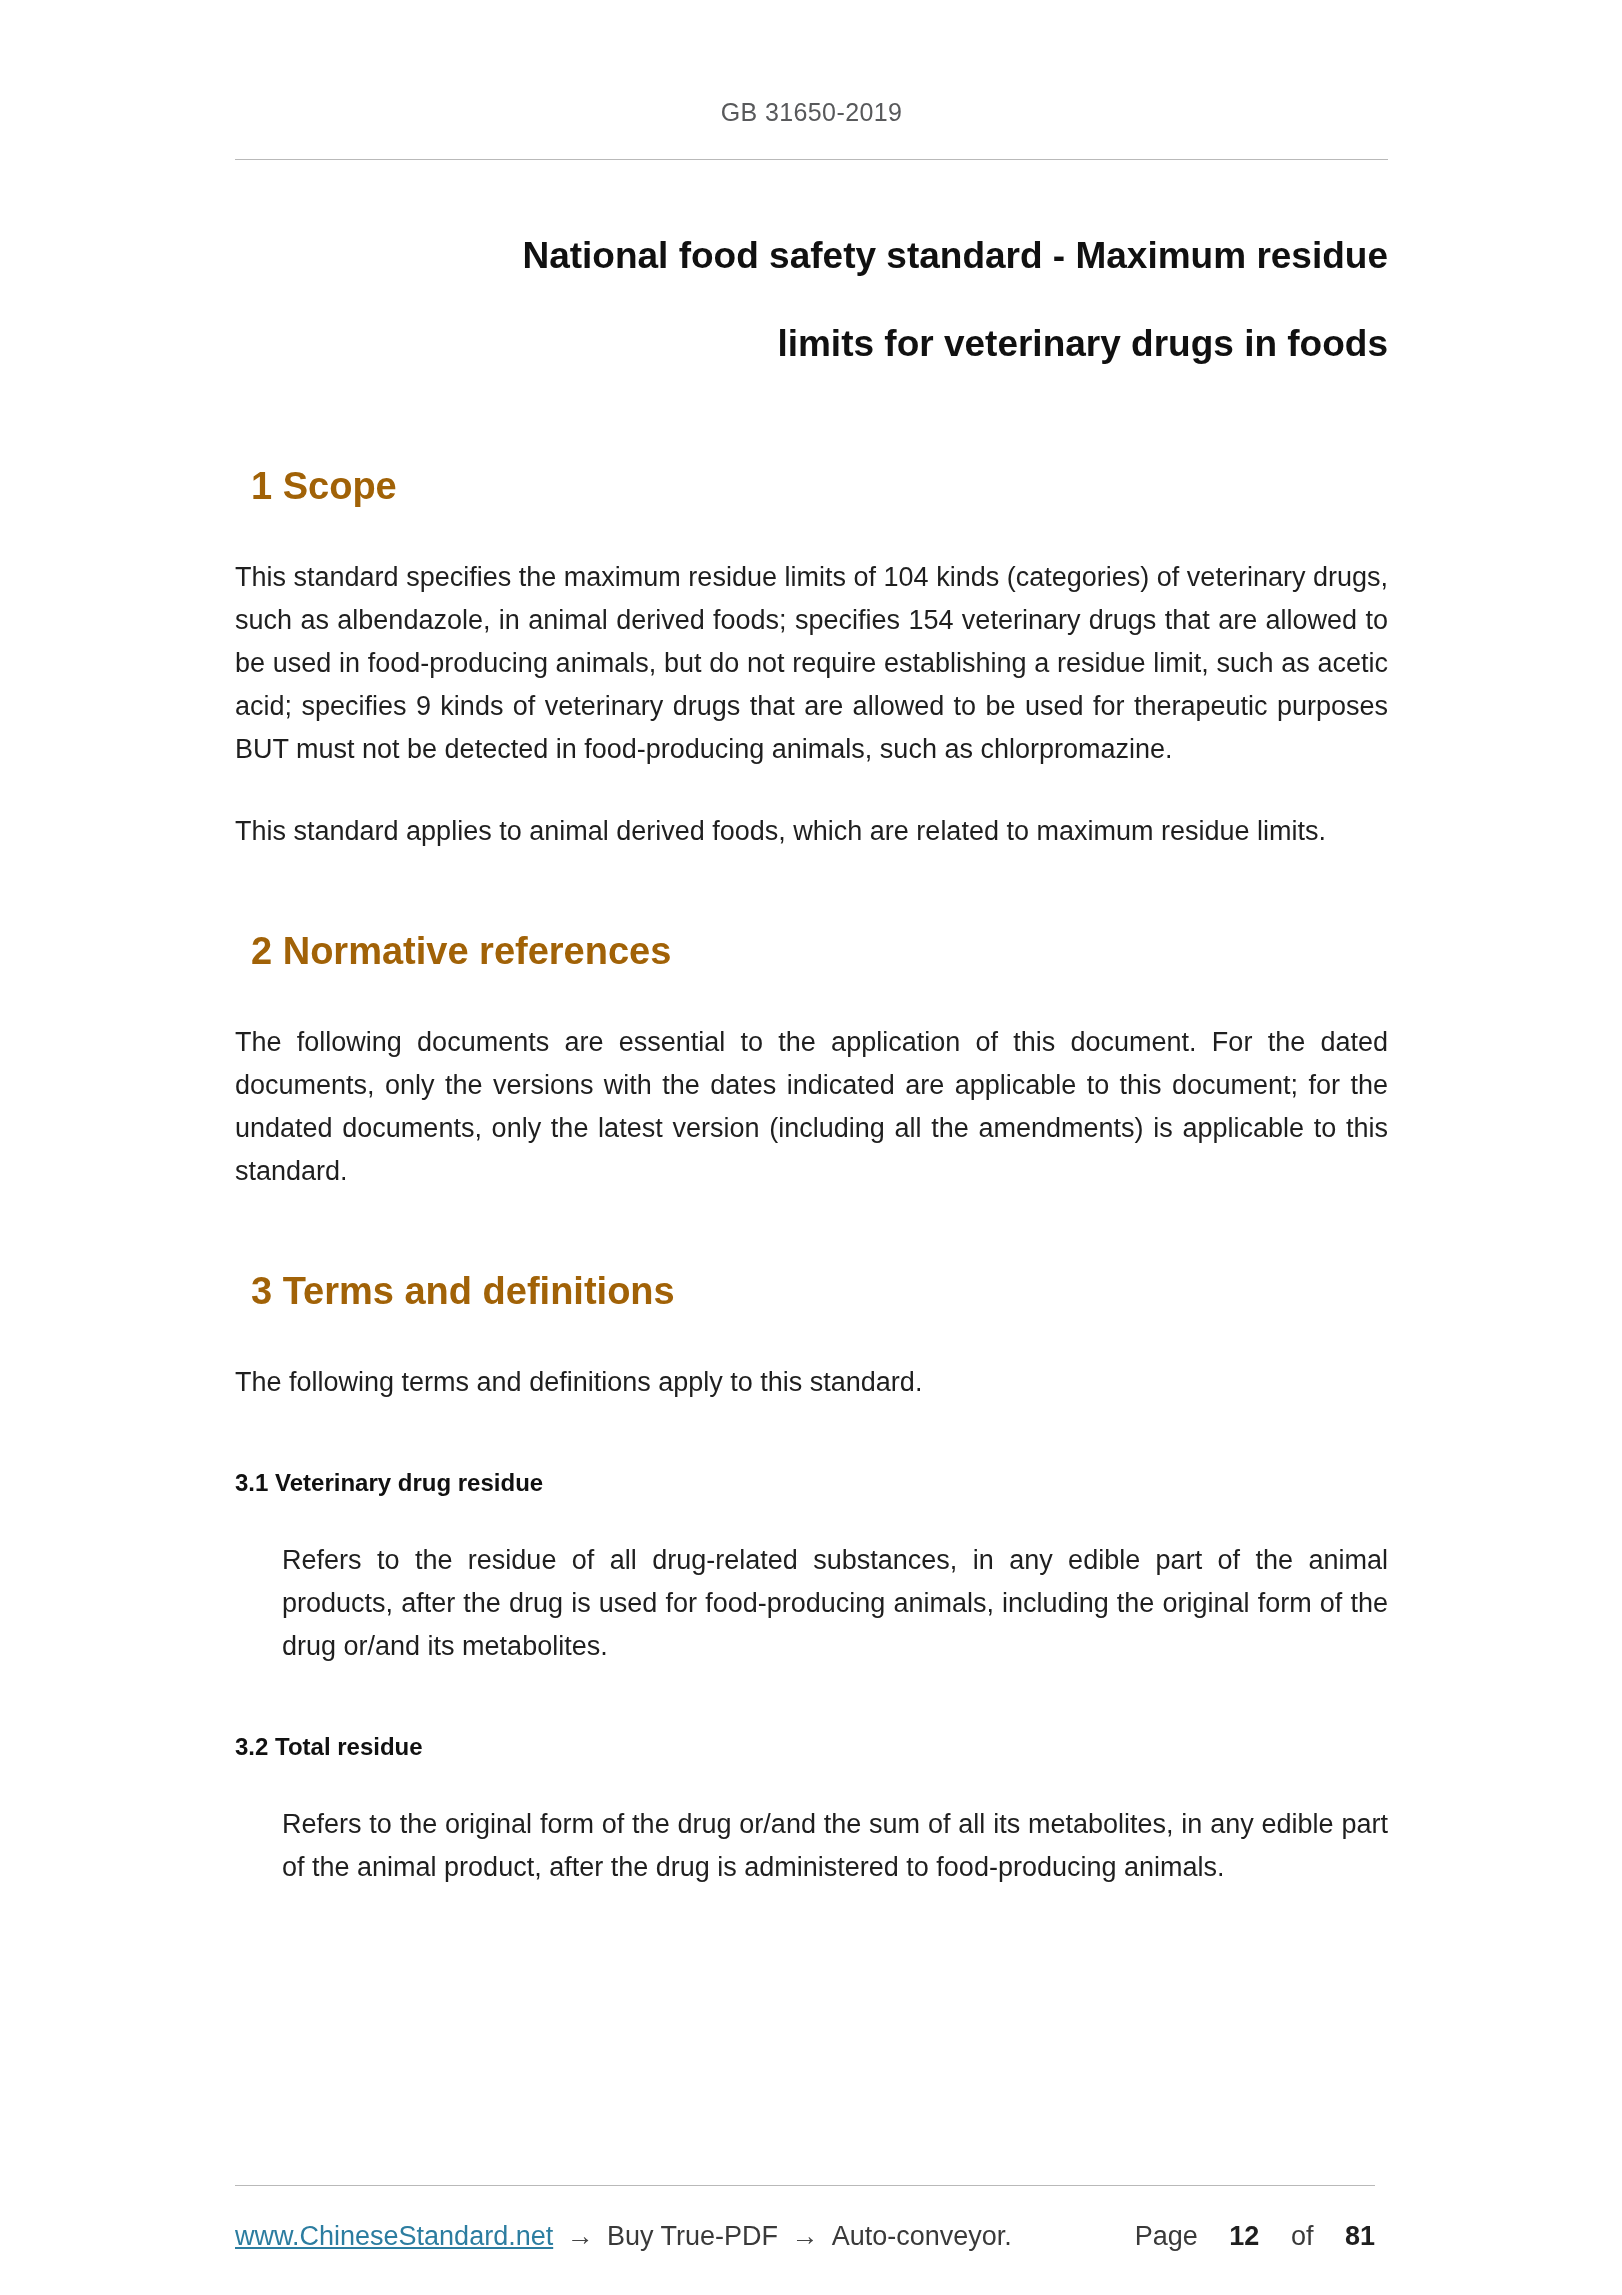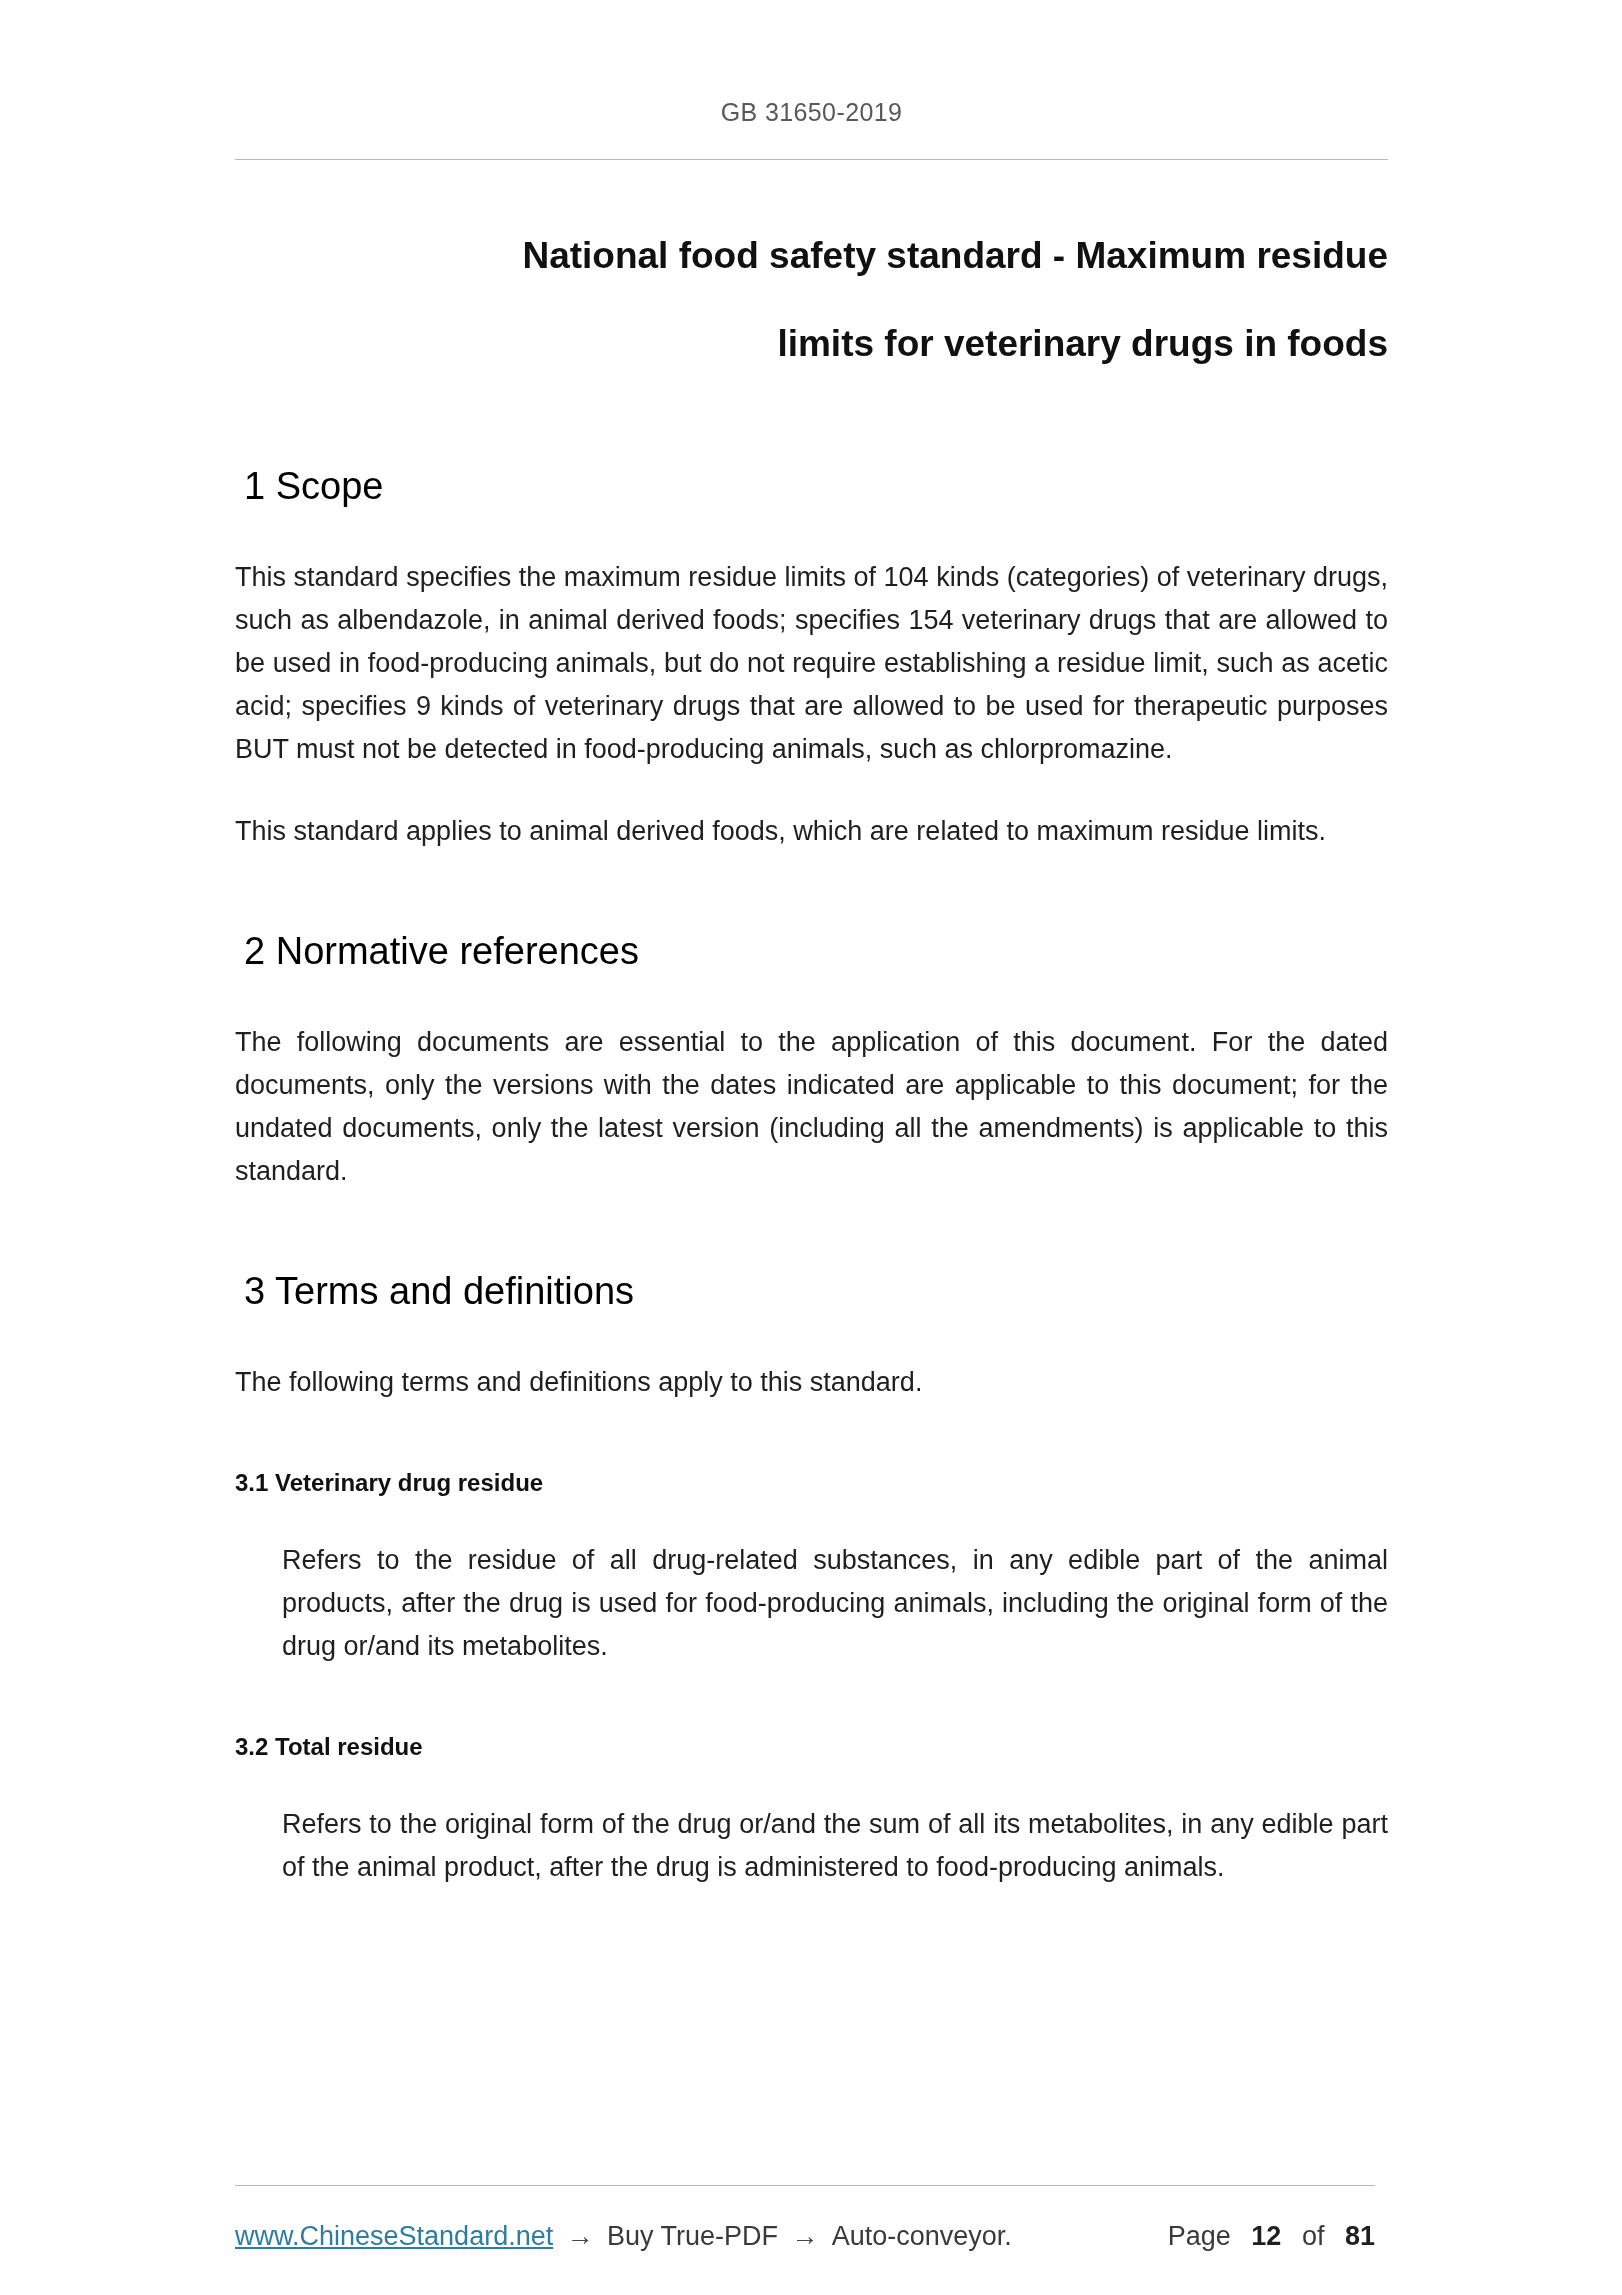--- a/index.html
+++ b/index.html
@@ -38,24 +38,24 @@
     margin-top: 52px;
     text-align: right;
     font-weight: bold;
     font-size: 37px;
     color: #111111;
   }
   .title-line {
     line-height: 88px;
   }
   .h1 {
-    margin: 77px 0 48px 9px;
+    margin: 77px 0 48px 16px;
     font-size: 38px;
-    font-weight: normal;
-    color: #000000;
+    font-weight: bold;
+    color: #a16207;
   }
   .h2 {
     margin: 65px 0 42px 0;
     font-size: 24px;
     font-weight: bold;
     color: #111111;
   }
   .para {
     margin: 0 0 39px 0;
     font-size: 27px;
@@ -102,21 +102,21 @@
   }
   .footer-right {
     white-space: nowrap;
     color: #3a3a3a;
   }
   .footer-right .bold {
     font-weight: bold;
     color: #1f1f1f;
   }
   .footer-right span {
-    margin-left: 13px;
+    margin-left: 24px;
   }
   .footer-right span:first-child {
     margin-left: 0;
   }
 </style>
 </head>
 <body>
 
 <div class="page">
 

